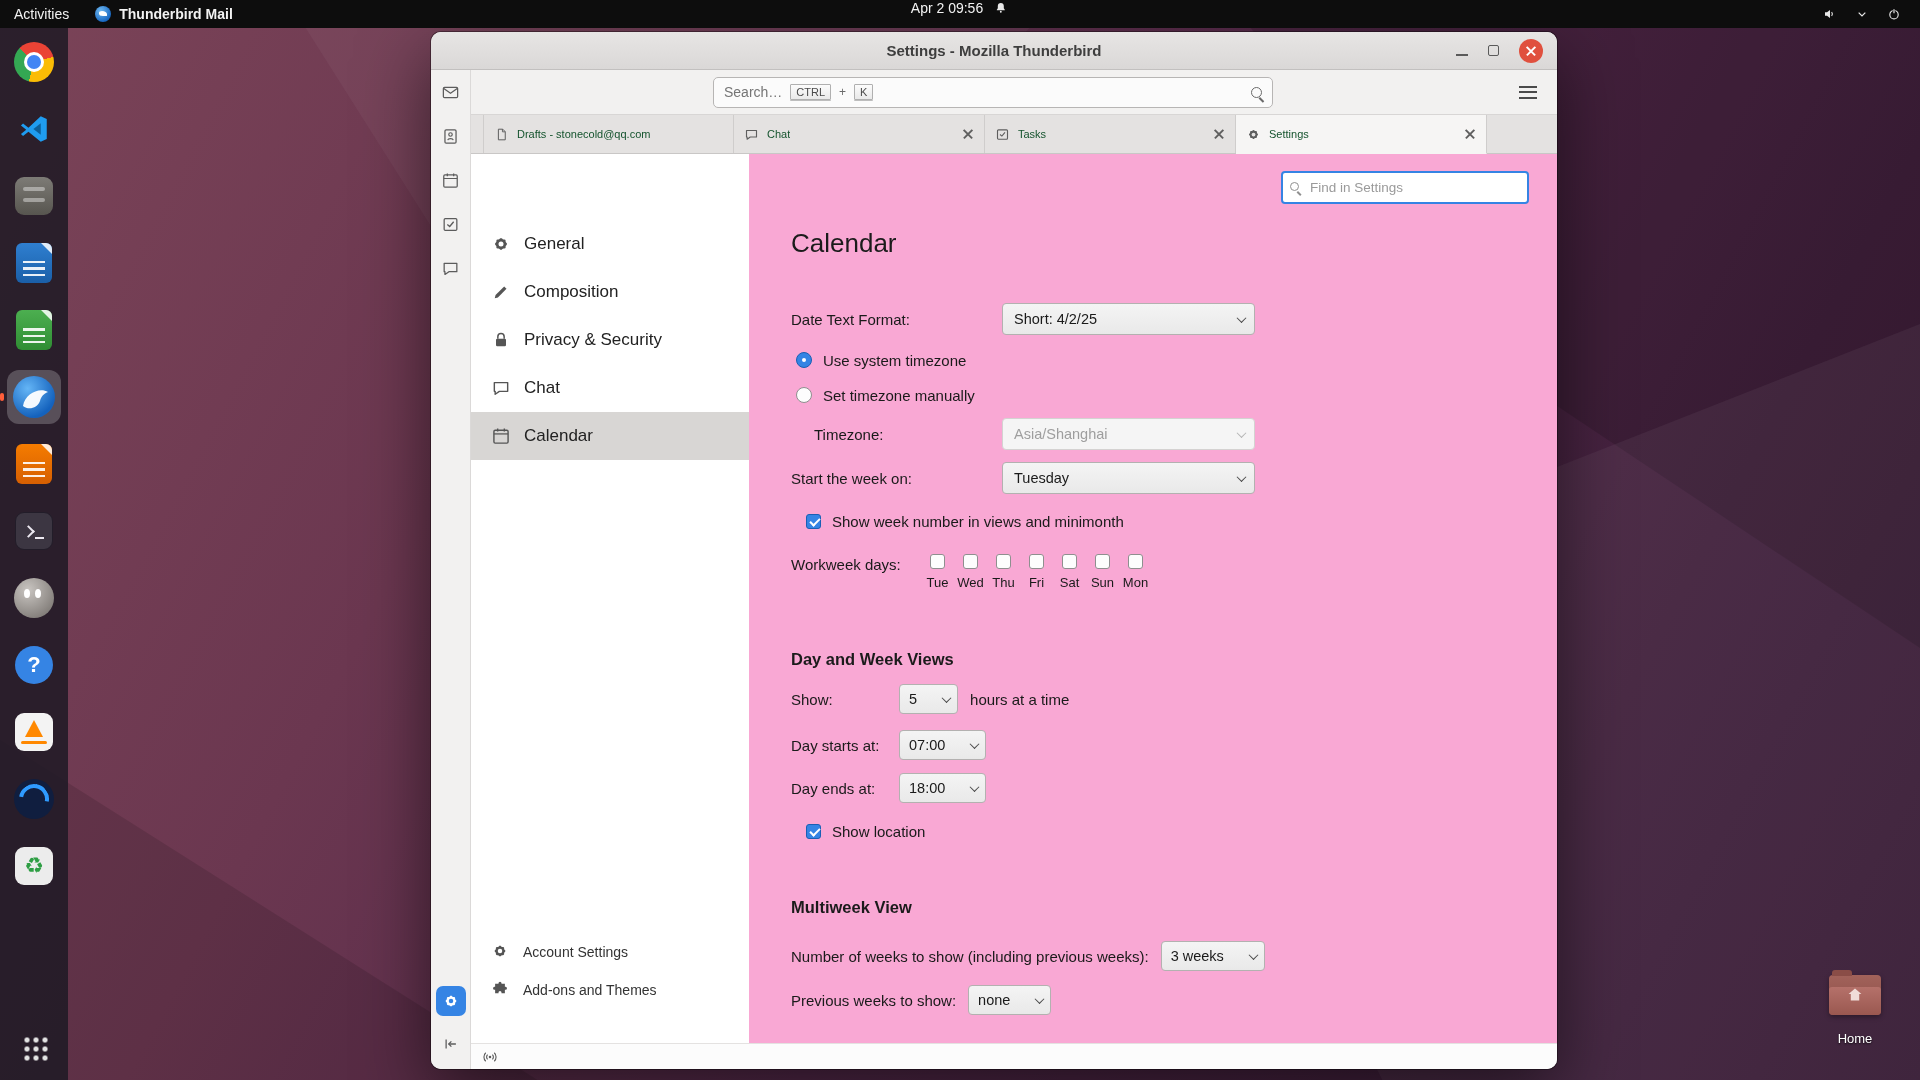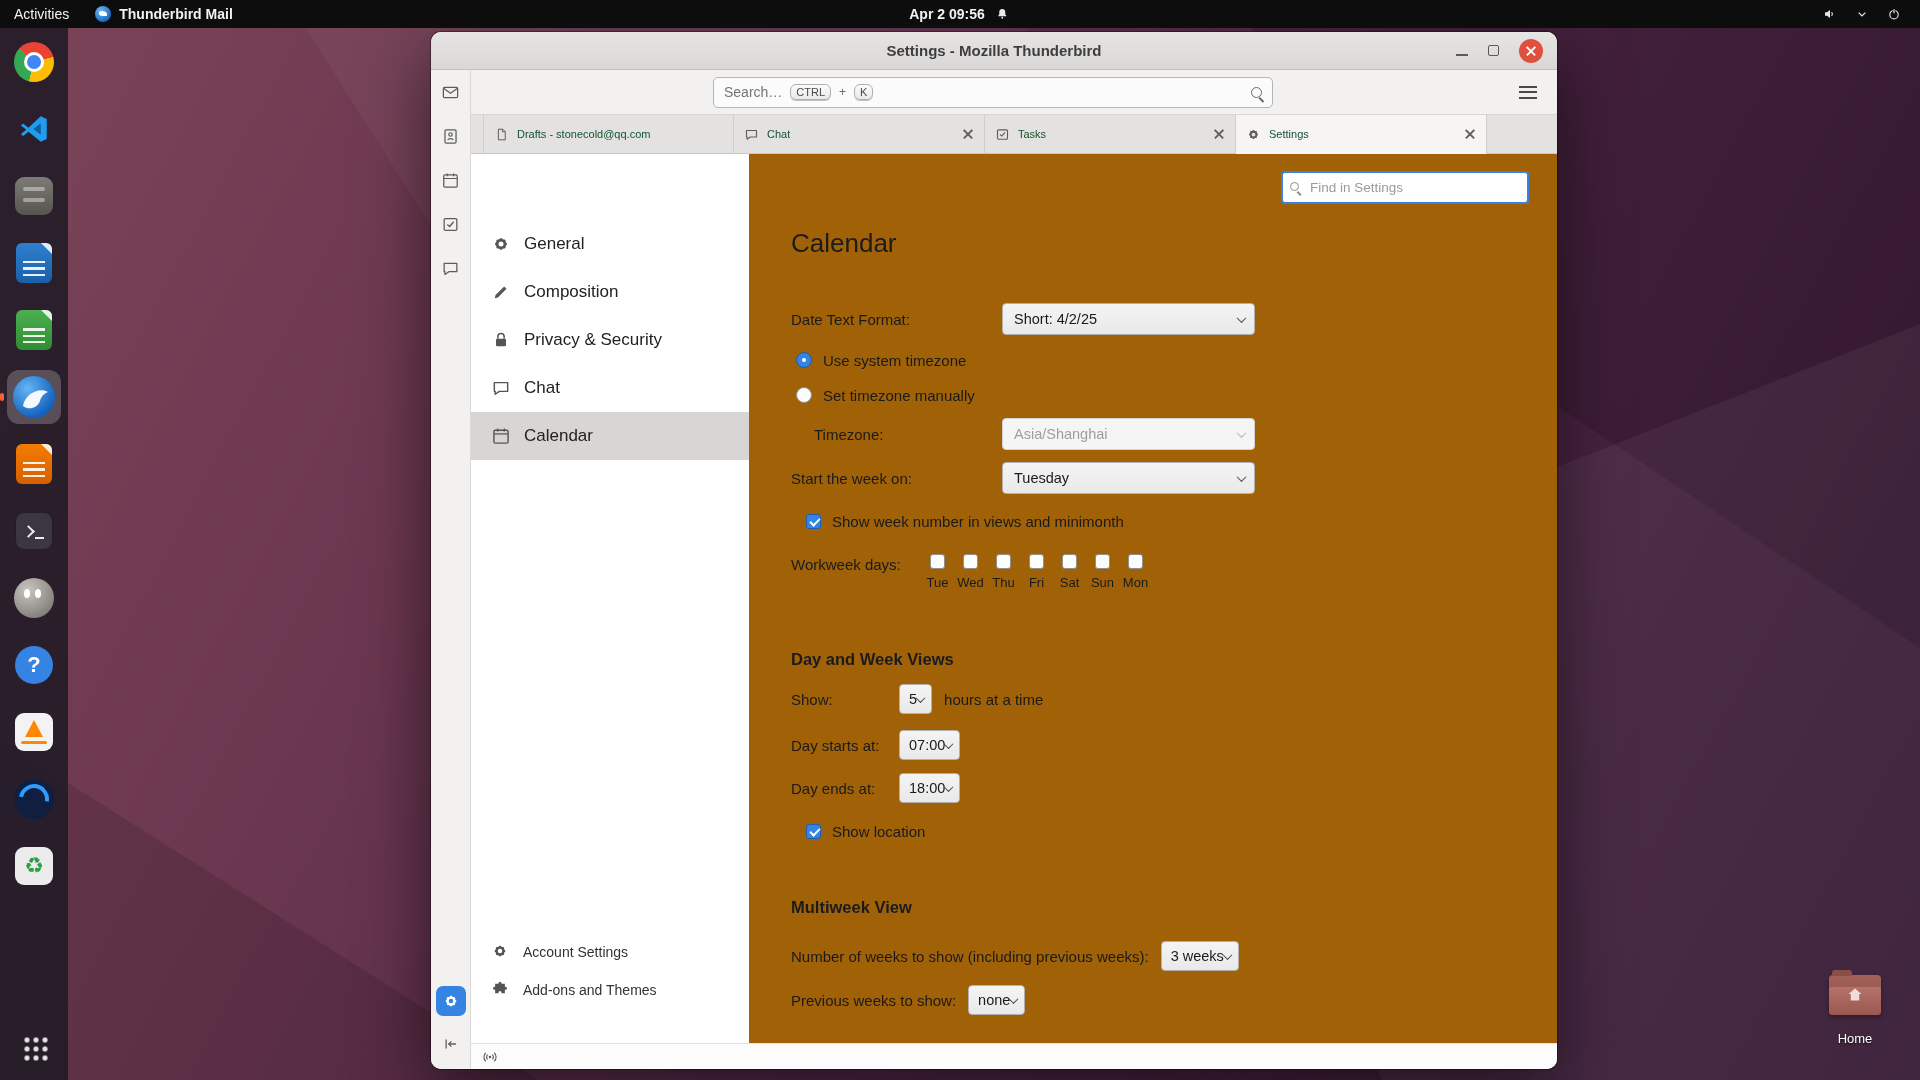--- a/index.html
+++ b/index.html
@@ -13,21 +13,21 @@
   .s3 { left:0; top:55%; width:40%; height:45%; background:rgba(0,0,0,.12); clip-path:polygon(0 30%,70% 100%,0 100%); }
   .s4 { left:15%; top:0; width:40%; height:45%; background:rgba(255,255,255,.04); clip-path:polygon(0 0,100% 0,40% 100%); }
 
   
   .topbar { position:absolute; left:0; top:0; width:100%; height:28px; background:#0d0d0d; color:#f2f2f2; display:flex; align-items:center; font-size:14px; z-index:50; }
   .tb-left { display:flex; align-items:center; gap:26px; padding-left:14px; }
   .tb-activities { cursor:default; }
   .tb-app { display:flex; align-items:center; gap:8px; font-weight:700; }
   .tb-miniicon { width:16px; height:16px; border-radius:50%; background:radial-gradient(circle at 35% 30%, #6fb9f2, #1565c0 75%); position:relative; }
   .tb-miniicon::after { content:""; position:absolute; left:4px; top:5px; width:8px; height:5px; background:#fff; border-radius:60% 100% 20% 80%; }
-  .tb-center { position:absolute; left:50%; top:0; height:100%; transform:translateX(-50%); display:flex; align-items:center; gap:10px; font-weight:700; }
+  .tb-center { position:absolute; left:50%; top:0; height:100%; transform:translateX(-50%); display:flex; align-items:flex-start; gap:10px; font-weight:400; }
   .tb-right { margin-left:auto; display:flex; align-items:center; gap:16px; padding-right:18px; }
   .tb-ic { width:16px; height:16px; display:block; }
 
   
   .dock { position:absolute; left:0; top:28px; bottom:0; width:68px; background:rgba(32,26,38,.88); display:flex; flex-direction:column; align-items:center; padding-top:7px; z-index:40; }
   .ditem { width:54px; height:54px; margin-bottom:13px; border-radius:12px; display:flex; align-items:center; justify-content:center; position:relative; }
   .ditem.active { background:rgba(255,255,255,.22); }
   .ditem.active::before { content:""; position:absolute; left:-7px; top:23px; width:4px; height:8px; border-radius:2px; background:#ff5e3a; }
   .dock-spacer { flex:1; }
   .appsgrid { width:27px; height:27px; background-image:radial-gradient(circle,#e3e3e3 2.3px,transparent 2.9px); background-size:9px 9px; background-position:1.5px 1.5px; }
@@ -80,21 +80,21 @@
   .spaces { width:40px; background:#f2f1f0; border-right:1px solid #dbd9d8; display:flex; flex-direction:column; align-items:center; padding:9px 0 12px; gap:17px; flex:0 0 auto; }
   .space-btn { width:27px; height:27px; display:flex; align-items:center; justify-content:center; color:#5c5c5c; border-radius:6px; }
   .space-gear { width:30px; height:30px; border-radius:7px; background:#3584e4; color:#fff; display:flex; align-items:center; justify-content:center; }
   .spaces .bottom-group { margin-top:auto; display:flex; flex-direction:column; align-items:center; gap:14px; }
 
   .rightcol { flex:1; display:flex; flex-direction:column; min-width:0; }
 
   
   .toolbar { height:45px; background:#f2f1f0; border-bottom:1px solid #d8d6d5; display:flex; align-items:center; flex:0 0 auto; }
   .searchpill { margin-left:242px; width:560px; height:31px; background:#fbfbfb; border:1px solid #b7b5b4; border-radius:5px; display:flex; align-items:center; padding:0 10px; gap:8px; color:#757575; font-size:14px; }
-  kbd.key { font-family:"Liberation Sans",sans-serif; font-size:11px; color:#4a4a4a; background:linear-gradient(#fcfcfc,#e9e9e9); border:1px solid #b0b0b0; border-radius:6px; padding:1px 5px; box-shadow:0 1px 0 #bdbdbd; }
+  kbd.key { font-family:"Liberation Sans",sans-serif; font-size:11px; color:#4a4a4a; background:linear-gradient(#fcfcfc,#e9e9e9); border:1px solid #b0b0b0; border-radius:1px; padding:1px 5px; box-shadow:0 1px 0 #bdbdbd; }
   .plusjoin { font-size:12px; color:#6a6a6a; }
   .mag { margin-left:auto; width:11px; height:11px; border:1.7px solid #6a6a6a; border-radius:50%; position:relative; display:block; }
   .mag::after { content:""; position:absolute; left:8px; top:9px; width:6px; height:1.7px; background:#6a6a6a; transform:rotate(45deg); transform-origin:0 0; }
   .hamburger { margin-left:auto; margin-right:20px; width:18px; height:13px; background:repeating-linear-gradient(to bottom,#4a4a4a 0 2px,transparent 2px 5.5px); }
 
   
   .tabbar { height:39px; background:#e4e2e1; border-bottom:1px solid #c9c7c6; display:flex; align-items:stretch; padding-left:12px; flex:0 0 auto; }
   .tab { width:251px; display:flex; align-items:center; gap:8px; padding:0 10px; border-right:1px solid #cfcdcc; font-size:11px; color:#14532d; position:relative; }
   .tab:first-child { border-left:1px solid #cfcdcc; }
   .tab .tlabel { white-space:nowrap; overflow:hidden; text-overflow:ellipsis; }
@@ -106,34 +106,34 @@
   .contentrow { flex:1; display:flex; min-height:0; background:#ffffff; }
 
   .settings-sidebar { width:278px; background:#ffffff; display:flex; flex-direction:column; padding-top:66px; padding-bottom:34px; flex:0 0 auto; }
   .snav-item { height:48px; display:flex; align-items:center; gap:13px; padding-left:20px; font-size:17px; color:#222; }
   .snav-item.selected { background:#d8d6d4; }
   .snav-icon { width:20px; height:20px; color:#555; display:flex; }
   .sidebar-footer { margin-top:auto; display:flex; flex-direction:column; }
   .sfoot-item { height:38px; display:flex; align-items:center; gap:12px; padding-left:20px; font-size:14px; color:#333; }
 
   
-  .mainpanel { flex:1; position:relative; background:#a16207; padding:74px 0 0 42px; overflow:hidden; }
+  .mainpanel { flex:1; position:relative; background:#f9a8d4; padding:74px 0 0 42px; overflow:hidden; }
   .findwrap { position:absolute; top:17px; right:28px; width:248px; height:33px; }
   .findwrap input { width:100%; height:100%; border:2px solid #3584e4; border-radius:4px; padding:0 8px 0 27px; font-size:13.5px; color:#333; outline:none; background:#fff; font-family:"Liberation Sans",sans-serif; }
   .findwrap input::placeholder { color:#9a9a9a; }
   .findmag { position:absolute; left:9px; top:11px; width:9px; height:9px; border:1.5px solid #8f8f8f; border-radius:50%; }
   .findmag::after { content:""; position:absolute; left:7px; top:8px; width:5px; height:1.5px; background:#8f8f8f; transform:rotate(45deg); transform-origin:0 0; }
 
   h1.pane-title { font-size:26px; font-weight:400; color:#1b1b1b; margin:0 0 44px; }
   h2.section-title { font-size:16.5px; font-weight:700; color:#1b1b1b; }
 
   .frow { display:flex; align-items:center; min-height:32px; font-size:15px; color:#1a1a1a; }
   .flabel { width:211px; flex:0 0 auto; }
   .flabel-sm { width:108px; flex:0 0 auto; }
-  .menulist { display:inline-flex; align-items:center; justify-content:space-between; gap:0; background:linear-gradient(#f4f4f4,#e9e9e9); border:1px solid #b3b1b0; border-radius:4px; height:32px; padding:0 9px 0 11px; font-size:14.5px; color:#1a1a1a; }
+  .menulist { display:inline-flex; align-items:center; justify-content:space-between; gap:26px; background:linear-gradient(#f4f4f4,#e9e9e9); border:1px solid #b3b1b0; border-radius:4px; height:32px; padding:0 9px 0 11px; font-size:14.5px; color:#1a1a1a; }
   .menulist.small { height:30px; padding:0 7px 0 9px; }
   .menulist.w-big { width:253px; }
   .menulist.disabled { background:#f5f5f5; border-color:#d4d2d1; color:#9e9e9e; }
   .menulist.disabled .chev { border-color:#b5b5b5; }
   .chev { width:7px; height:7px; border-right:1.7px solid #4a4a4a; border-bottom:1.7px solid #4a4a4a; transform:rotate(45deg) translate(-1px,-1px); flex:0 0 auto; }
 
   .radio { width:16px; height:16px; border-radius:50%; border:1px solid #8f8f8f; background:#fdfdfd; position:relative; flex:0 0 auto; }
   .radio.on { background:#3584e4; border-color:#1a5fb4; }
   .radio.on::after { content:""; position:absolute; inset:5px; background:#fff; border-radius:50%; }
   .radio-row { gap:11px; min-height:22px; margin-left:5px; }

